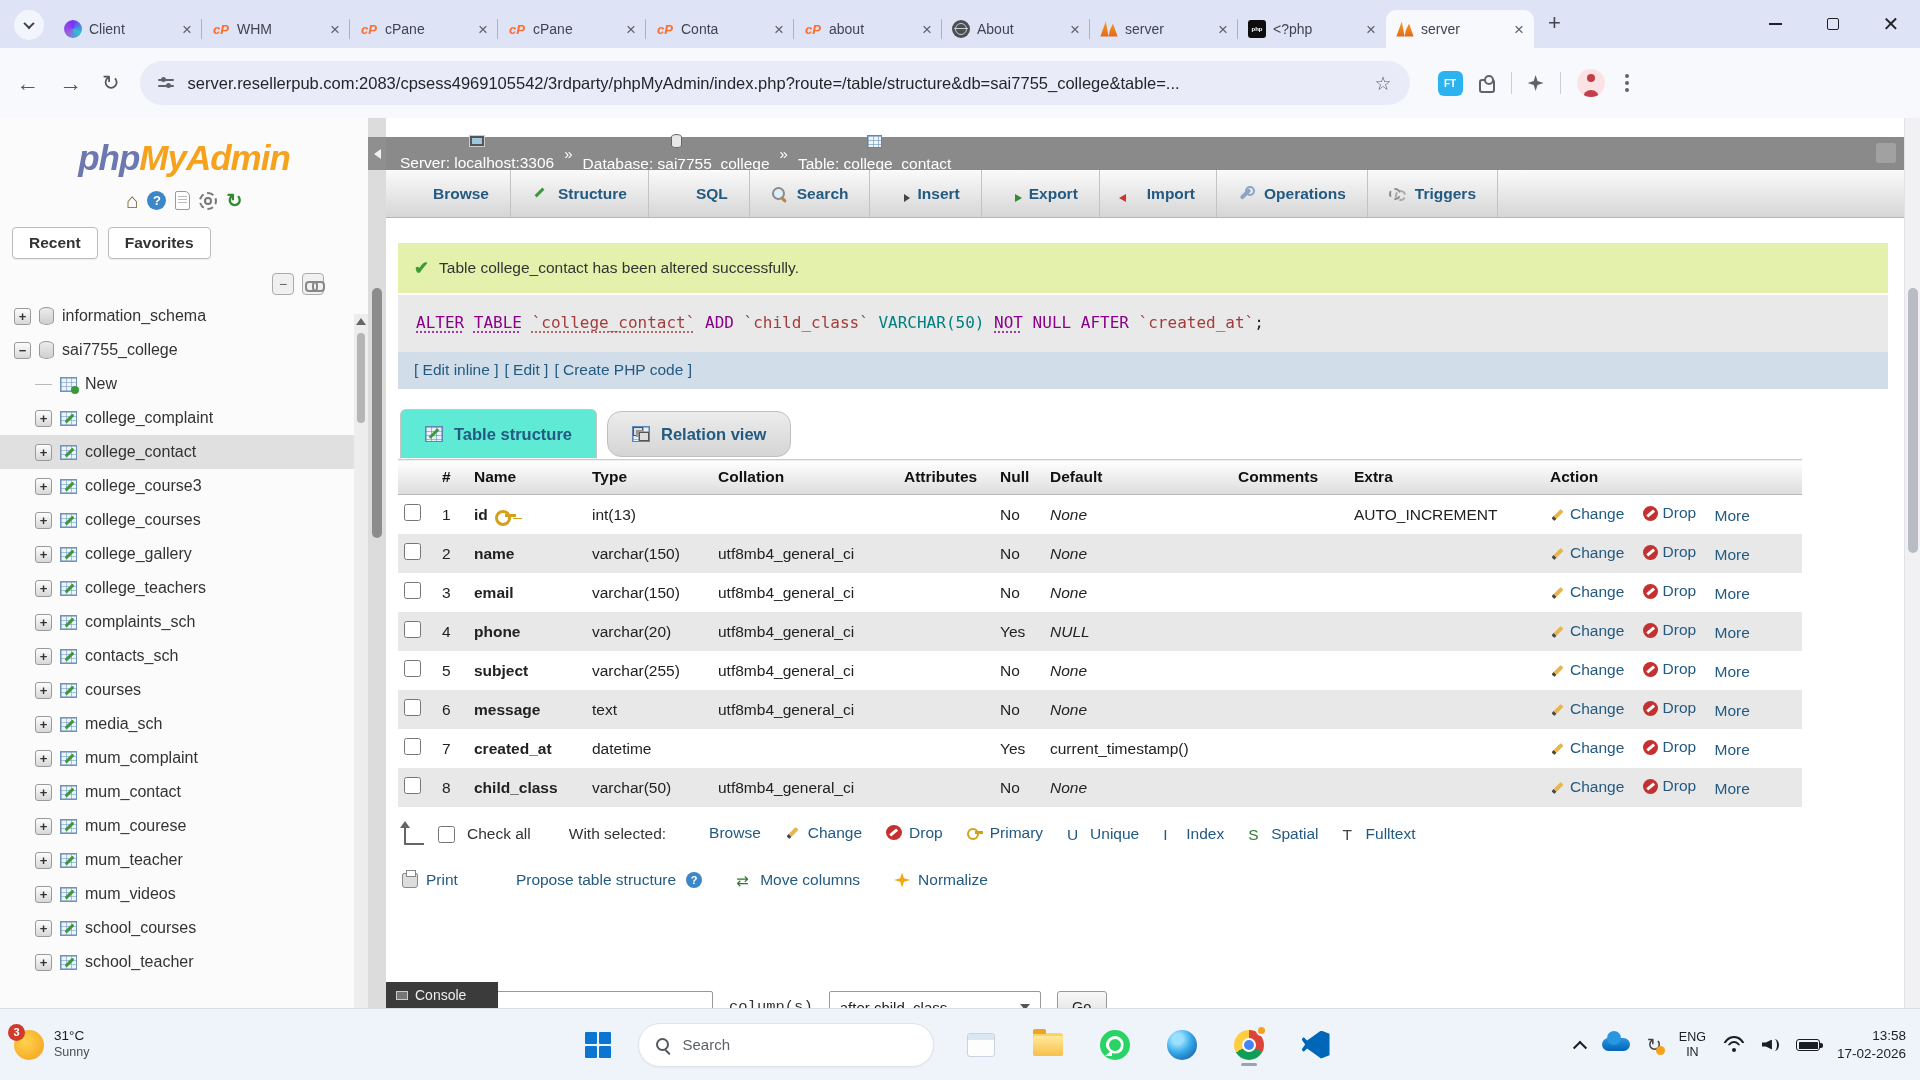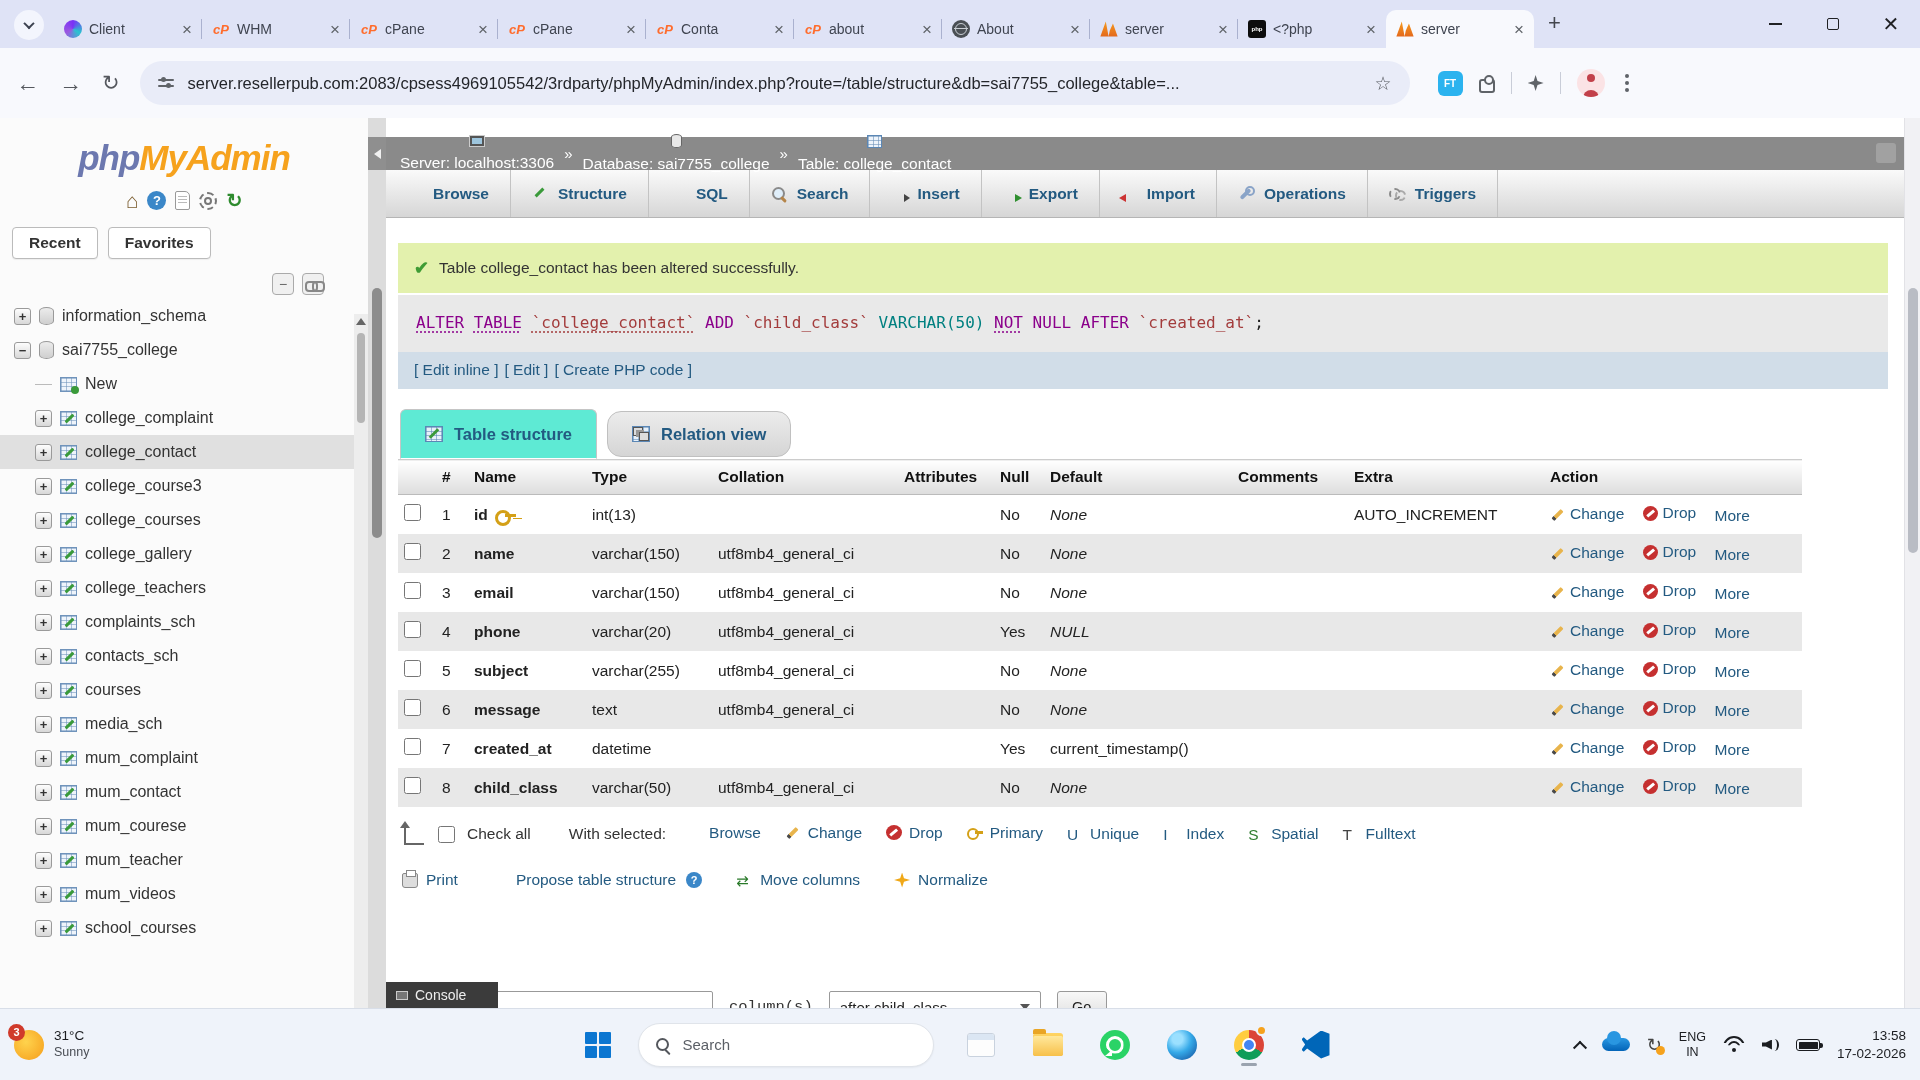--- a/index.html
+++ b/index.html
@@ -475,20 +475,25 @@
           <div class="tree-item lvl-2">
             <span class="expander exp-plus"></span>
             <span class="tree-icon ticon-table"></span>
             <span class="tree-label">mum_videos</span>
           </div>
           <div class="tree-item lvl-2">
             <span class="expander exp-plus"></span>
             <span class="tree-icon ticon-table"></span>
             <span class="tree-label">school_courses</span>
           </div>
+          <div class="tree-item lvl-2">
+            <span class="expander exp-plus"></span>
+            <span class="tree-icon ticon-table"></span>
+            <span class="tree-label">school_teacher</span>
+          </div>
       </div>
       <div class="tree-scrollbar">
         <div class="arrow-up"></div>
         <div class="thumb"></div>
       </div>
     </aside>
 
     <div class="left-strip">
       <div class="collapse-btn">
           <i></i>

